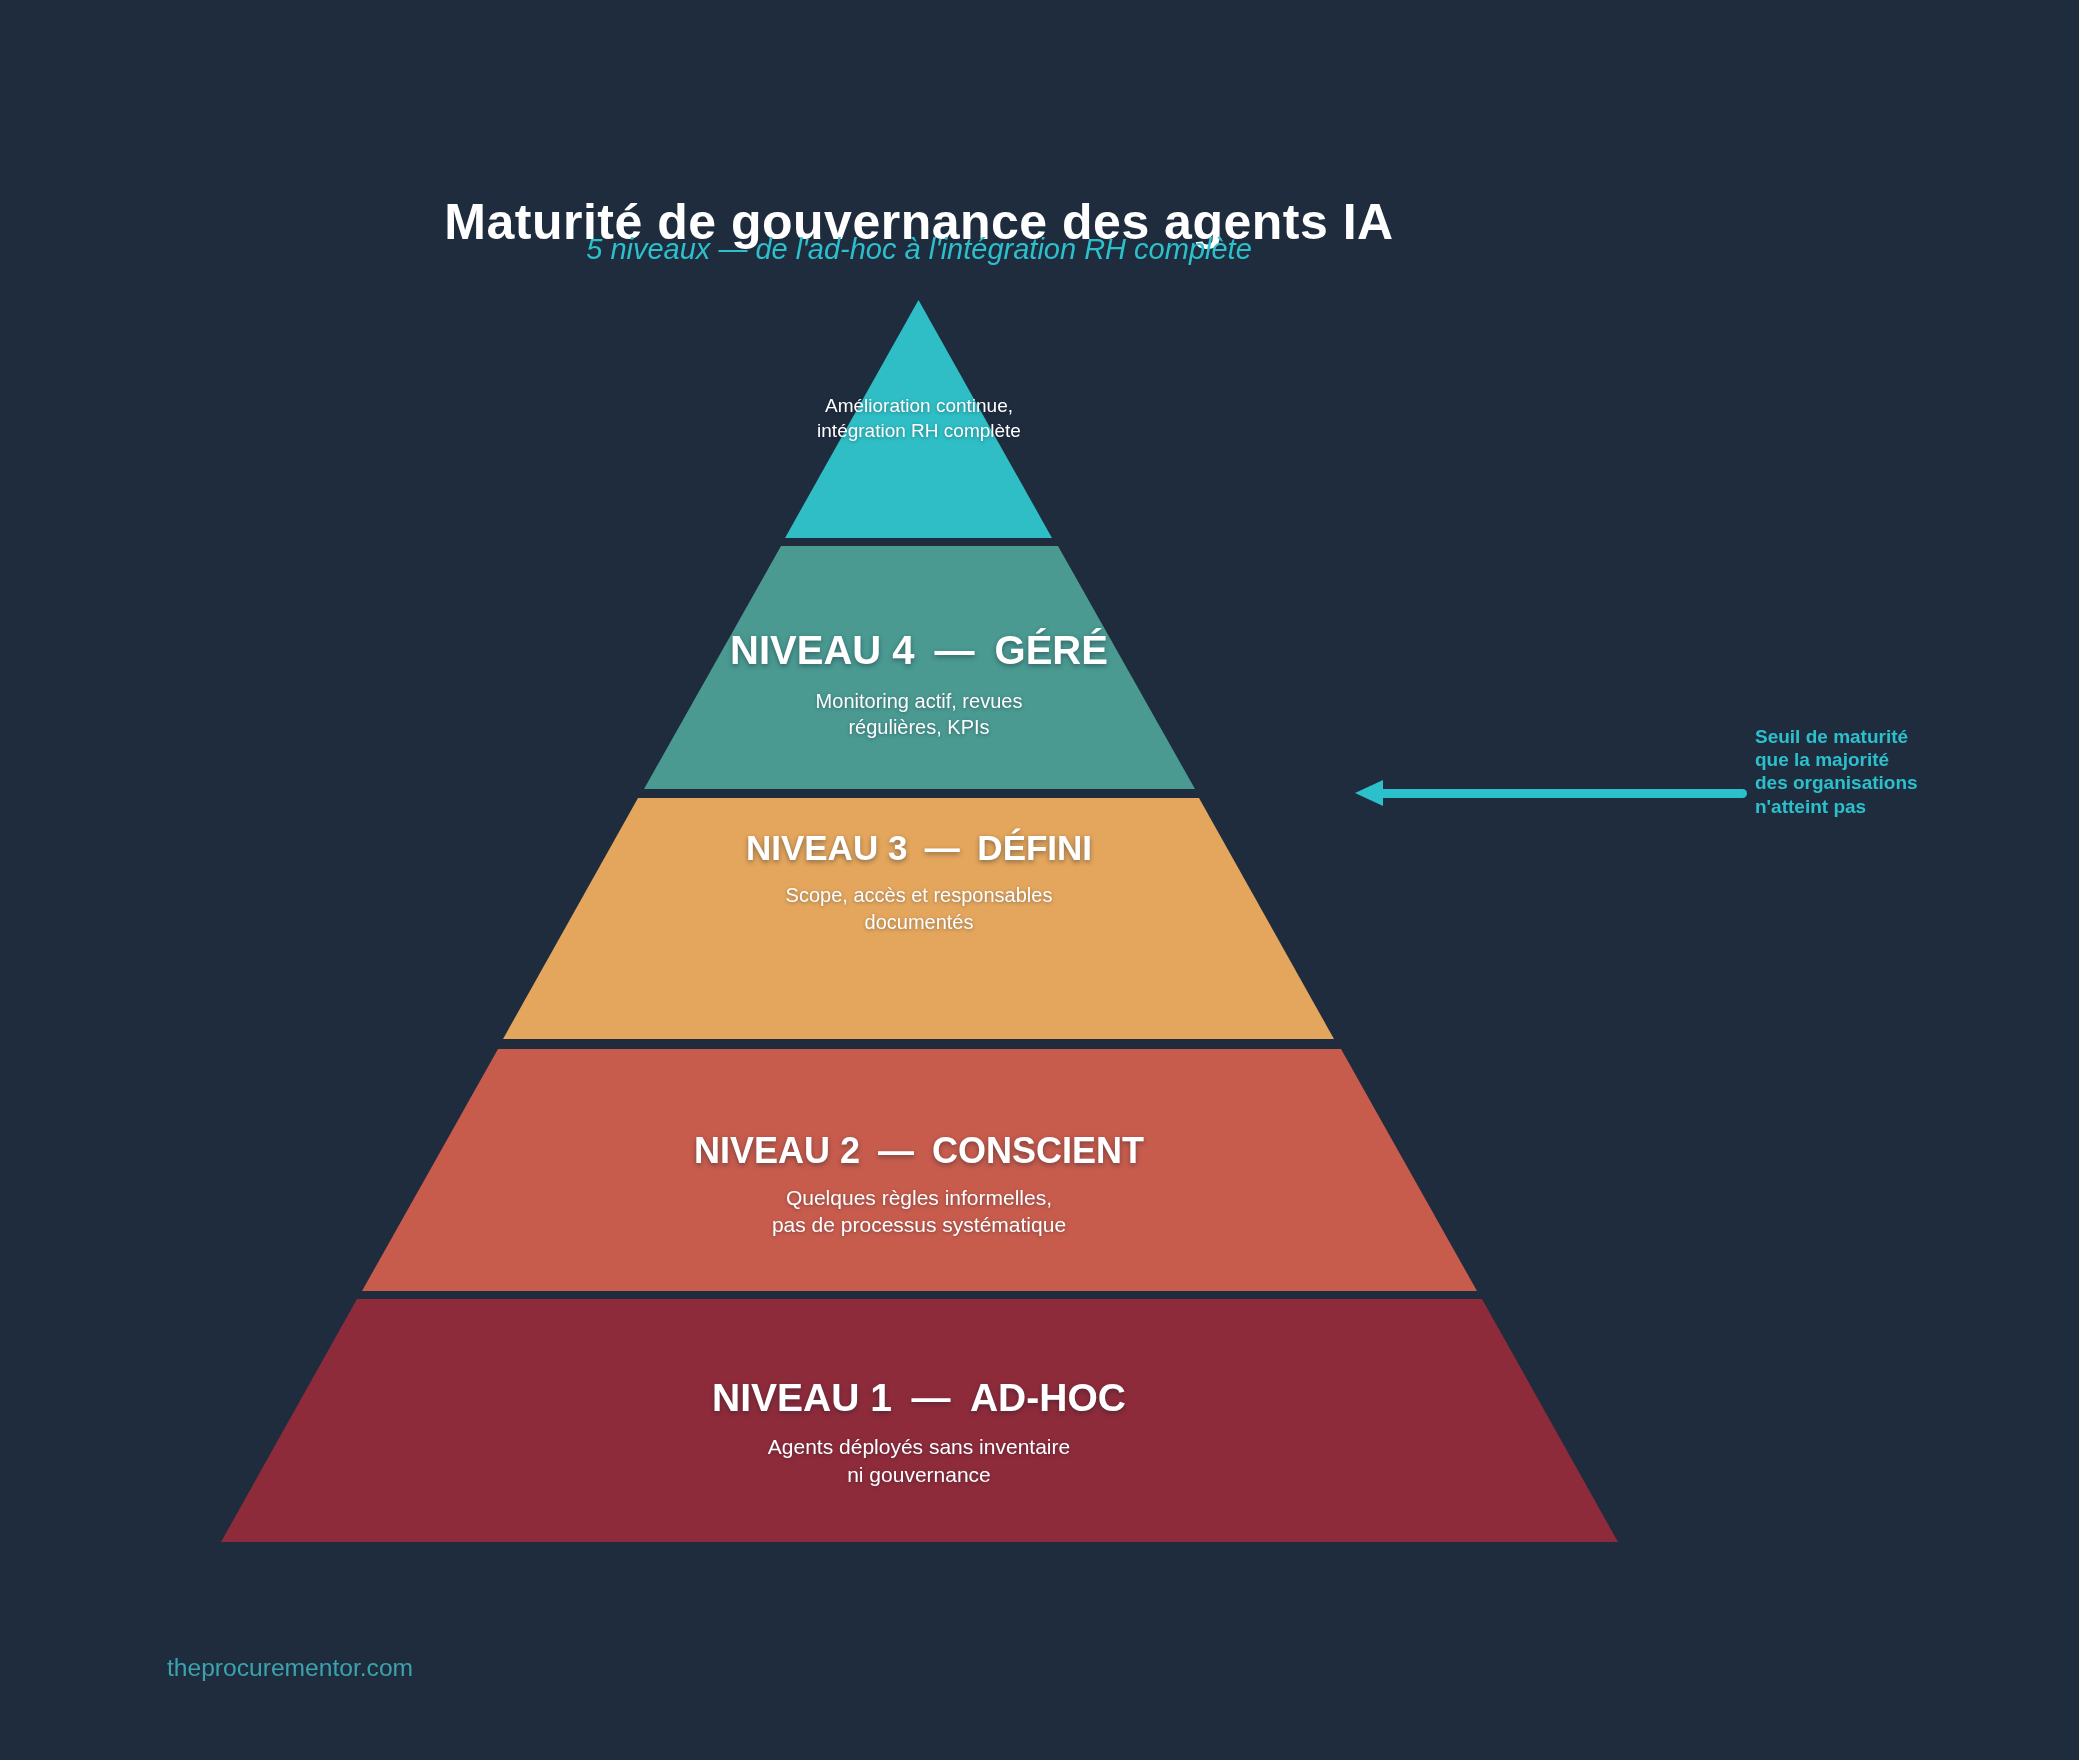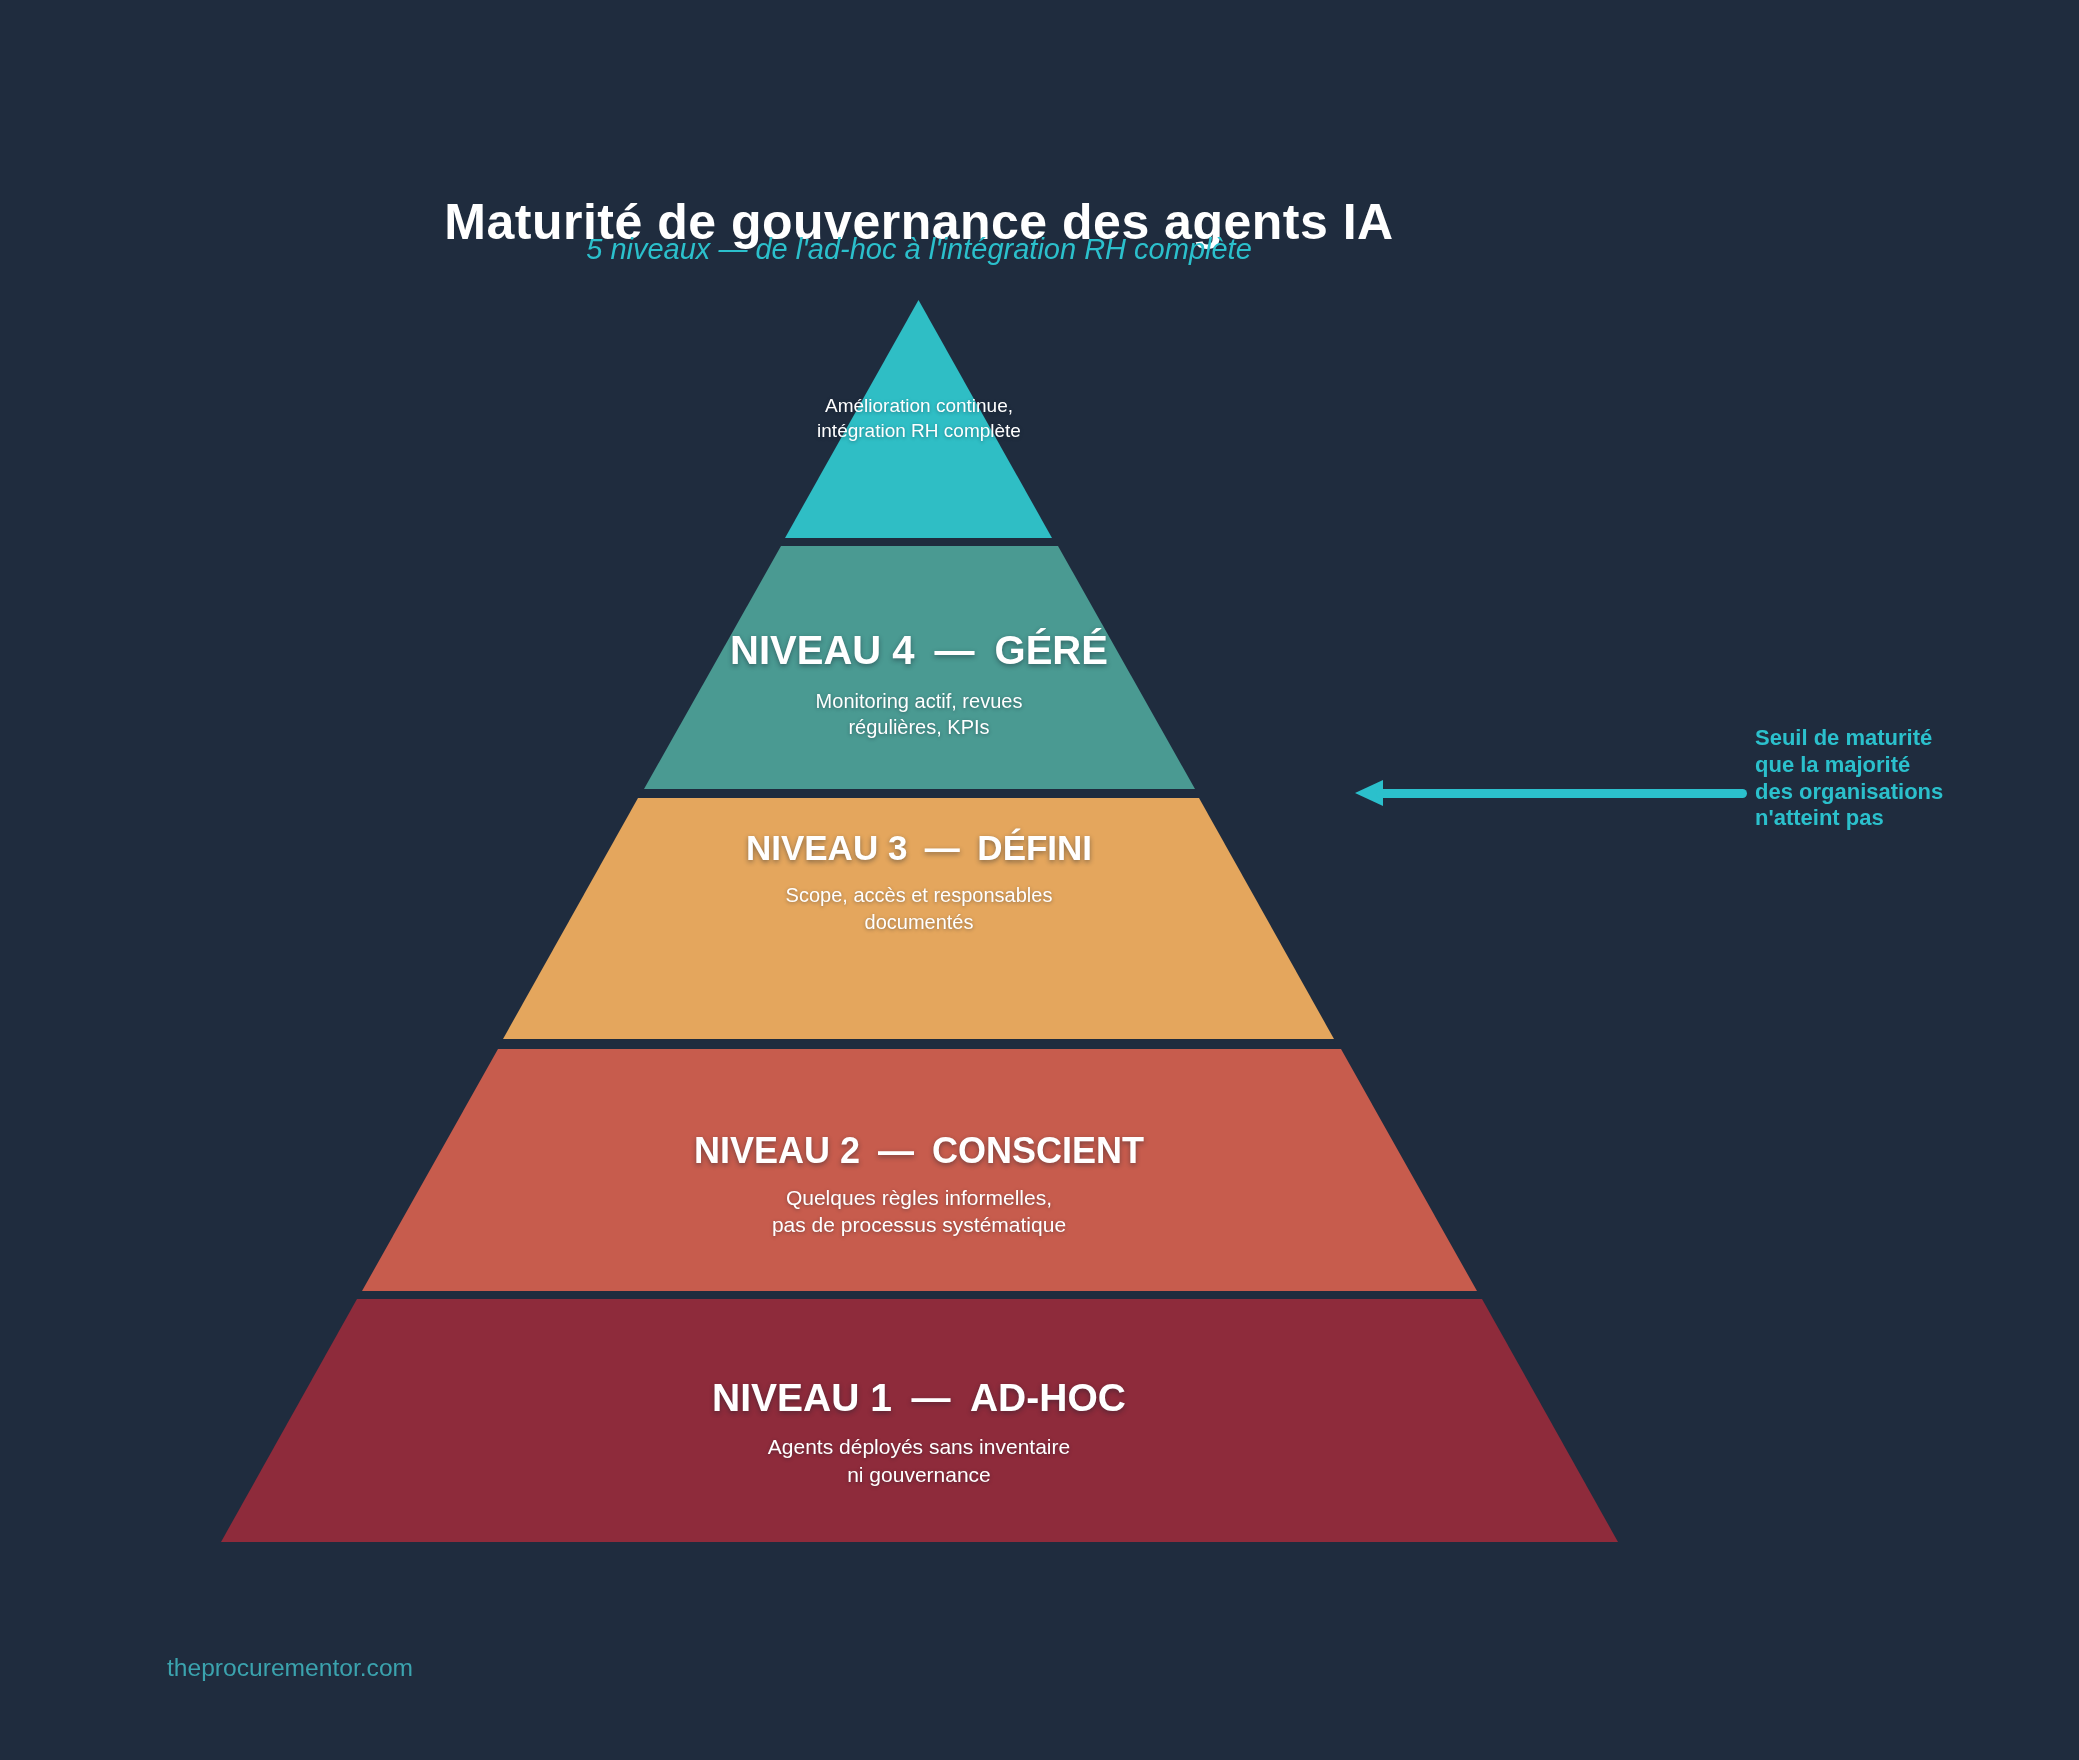--- a/index.html
+++ b/index.html
@@ -87,21 +87,21 @@
   .label-3 { top: 827px; }  .label-3 .level-title { font-size: 35px; }  .label-3 .level-desc { margin-top: 13.2px; }
   .label-2 { top: 1129px; } .label-2 .level-title { font-size: 36px; }  .label-2 .level-desc { margin-top: 11.4px; font-size: 21px; }
   .label-1 { top: 1375px; } .label-1 .level-title { font-size: 39px; }  .label-1 .level-desc { margin-top: 11.4px; font-size: 21px; }
 
   
   .annotation-text {
     position: absolute;
     left: 1755px;
     top: 725px;
     color: #2BC0CC;
-    font-size: 22px;
+    font-size: 19px;
     font-weight: bold;
     line-height: 1.22;
     white-space: pre-line;
     text-align: left;
   }
   .arrow {
     position: absolute;
     left: 1355px;
     top: 779px;
     width: 392px;

